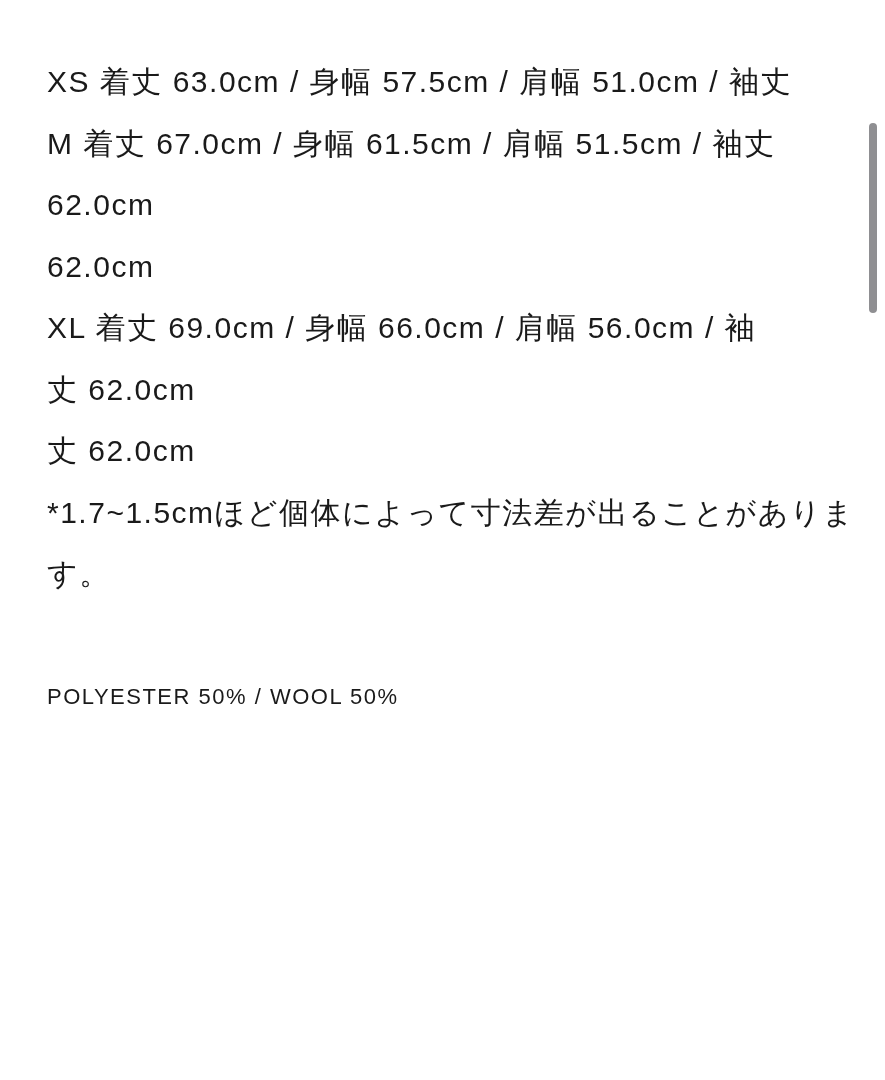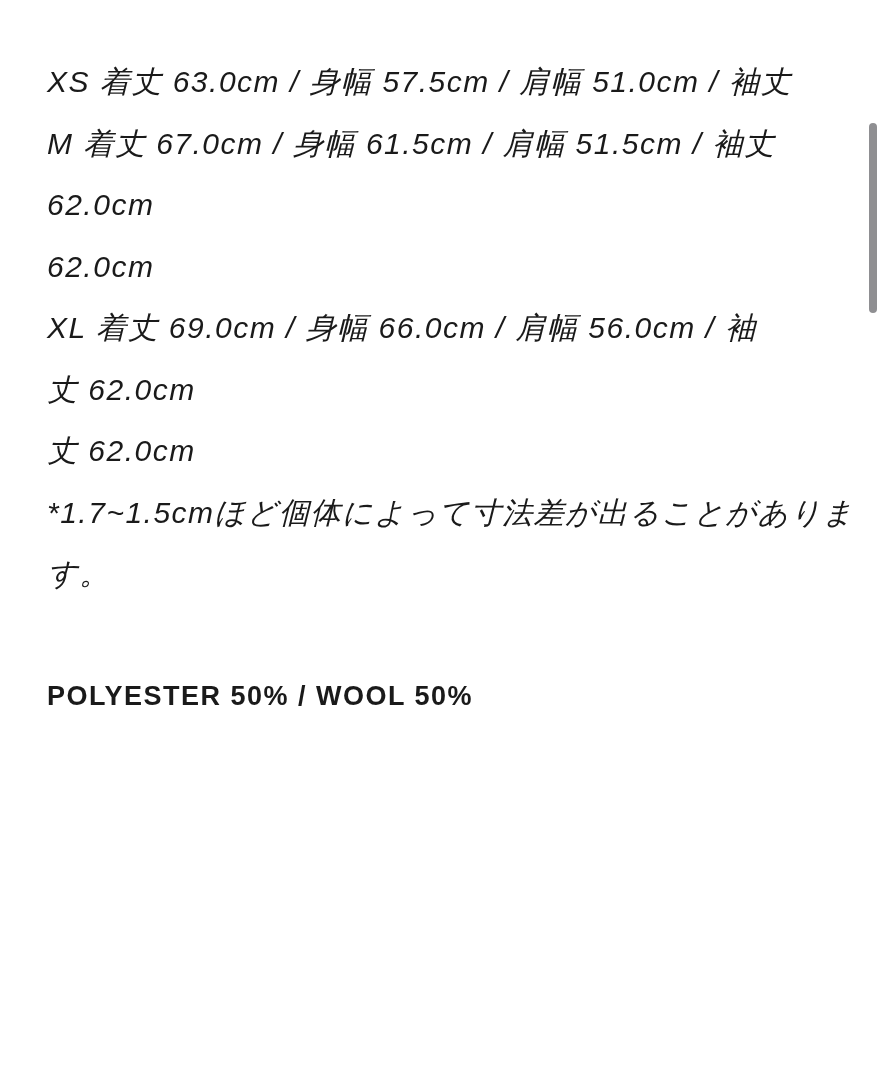--- a/index.html
+++ b/index.html
@@ -26,30 +26,29 @@
     margin: 0;
     padding: 0;
   }
   .line {
     display: block;
     font-size: 30px;
     line-height: 61.5px;
     letter-spacing: 1.5px;
     white-space: nowrap;
     font-weight: 400;
-    font-style: italic;
   }
   .composition {
     margin: 61.5px 0 0 0;
     padding: 0;
-    font-size: 27px;
+    font-size: 22px;
     line-height: 61.5px;
     letter-spacing: 1.5px;
     white-space: nowrap;
-    font-weight: 700;
+    font-weight: 400;
   }
   .scrollbar-thumb {
     position: absolute;
     left: 869px;
     top: 123px;
     width: 8px;
     height: 190px;
     border-radius: 4px;
     background: var(--scrollbar-color, #8f8f92);
   }

